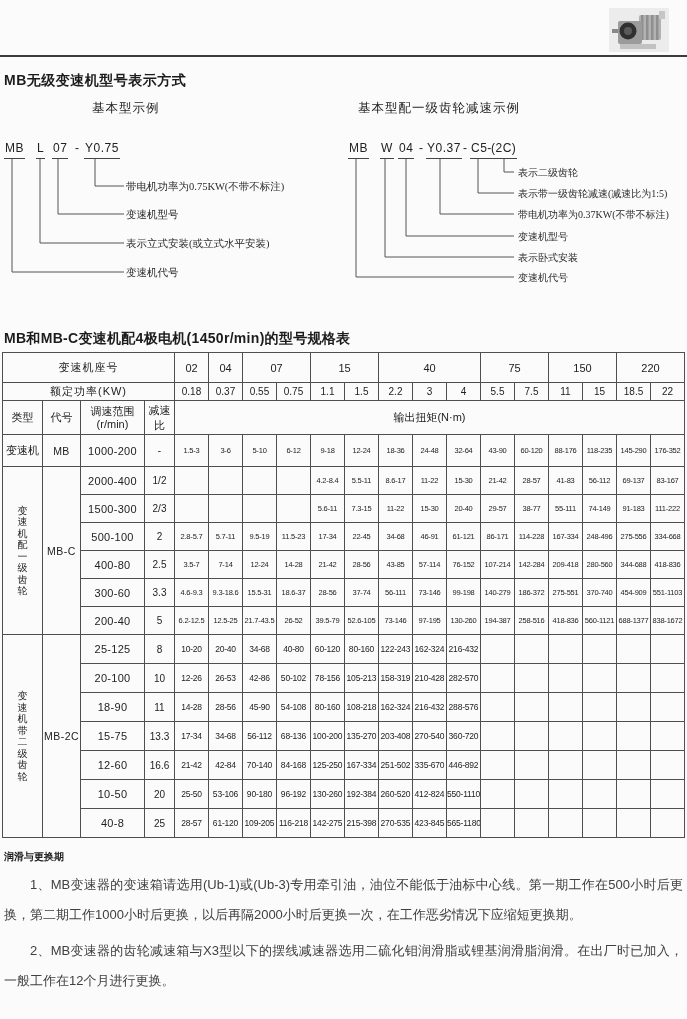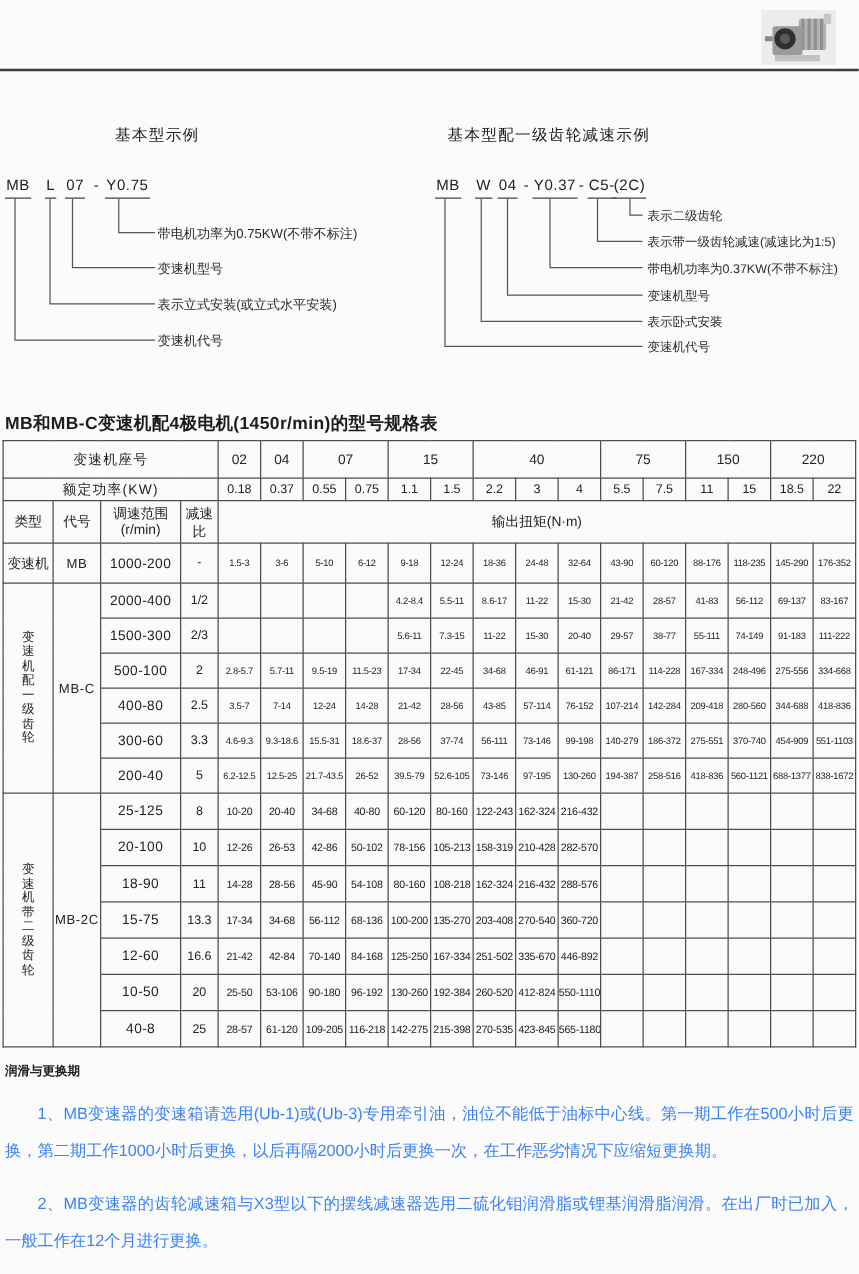--- a/index.html
+++ b/index.html
@@ -15,21 +15,21 @@
   .title2{position:absolute;top:318px;left:4px;font-size:14px;font-weight:bold;letter-spacing:.3px;}
 
   
   .diagrams{position:absolute;top:95px;left:0;width:687px;height:215px;}
   .connectors{position:absolute;left:0;top:0;}
   .connectors polyline{fill:none;stroke:#555;stroke-width:1;}
   .subtitle{position:absolute;top:5px;font-size:12.5px;font-weight:500;letter-spacing:1px;}
   .sub-l{left:92px;} .sub-r{left:358px;}
   .code-token{position:absolute;top:46px;font-size:12px;color:#222;padding:0 1px 3px 1px;border-bottom:1.5px solid #444;letter-spacing:.5px;}
   .code-token.dash{border-bottom:none;}
-  .dg-label{position:absolute;font-size:10.5px;color:#2a2a2a;white-space:nowrap;}
+  .dg-label{position:absolute;font-size:10.5px;color:#2a2a2a;white-space:nowrap;font-family:Liberation Serif, serif;}
   .dg-label.r{font-size:10px;left:518px;}
   .dg-label.l{left:126px;}
 
   
   .spec-wrap{position:absolute;top:352px;left:2px;}
   table{border-collapse:collapse;table-layout:fixed;width:683px;}
   th,td{border:1px solid #4f4f4f;text-align:center;vertical-align:middle;padding:0;font-weight:normal;color:#222;overflow:hidden;}
   tr.hr1{height:30px;} tr.hr2{height:18px;} tr.hr3{height:34px;}
   tr.g0{height:32px;} tr.g1{height:28px;} tr.g2{height:29px;}
   .lbl{font-size:11px;letter-spacing:1px;}
@@ -41,21 +41,21 @@
   .type-v{font-size:10px;line-height:11.5px;white-space:pre-line;}
   .code{font-size:10.5px;letter-spacing:.5px;}
   .range{font-size:11px;letter-spacing:.3px;}
   .ratio{font-size:10px;}
   .tq{font-size:7.5px;white-space:nowrap;letter-spacing:-.2px;}
   .tq-lg{font-size:8.5px;}
 
   
   .lube{position:absolute;top:850px;left:4px;width:679px;}
   .lube h3{margin:0 0 6px 0;font-size:10px;font-weight:bold;}
-  .lube p{margin:12px 0 6px 0;font-size:13px;line-height:30px;text-indent:2em;text-align:justify;color:#3b82f6;}
+  .lube p{margin:0 0 6px 0;font-size:13px;line-height:30px;text-indent:2em;text-align:justify;color:#404040;}
 </style>
 </head>
 <body>
 
 <div class="page">
 
   <div class="photo">
     <svg width="60" height="46" viewBox="0 0 60 46">
       <rect x="0" y="0" width="60" height="44" fill="#ececec"></rect>
       <rect x="30" y="7" width="22" height="25" rx="2" fill="#b2b2b2"></rect>
@@ -67,20 +67,21 @@
       <rect x="9" y="13" width="24" height="23" rx="2" fill="#9b9b9b"></rect>
       <circle cx="19" cy="23" r="8.5" fill="#303030"></circle>
       <circle cx="19" cy="23" r="4" fill="#5a5a5a"></circle>
       <rect x="3" y="21" width="6" height="4" fill="#888"></rect>
       <rect x="11" y="36" width="36" height="5" fill="#c2c2c2"></rect>
     </svg>
   </div>
 
   <div class="top-rule"></div>
 
+  <h1 class="title1">MB无级变速机型号表示方式</h1>
 
   <div class="diagrams">
     <svg class="connectors" width="687" height="215">
       <polyline points="95,64 95,91 124,91"></polyline>
       <polyline points="58,64 58,119 124,119"></polyline>
       <polyline points="40,64 40,148 124,148"></polyline>
       <polyline points="12,64 12,177 124,177"></polyline>
       <polyline points="504,64 504,77 514,77"></polyline>
       <polyline points="478,64 478,98 514,98"></polyline>
       <polyline points="440,64 440,119 514,119"></polyline>

